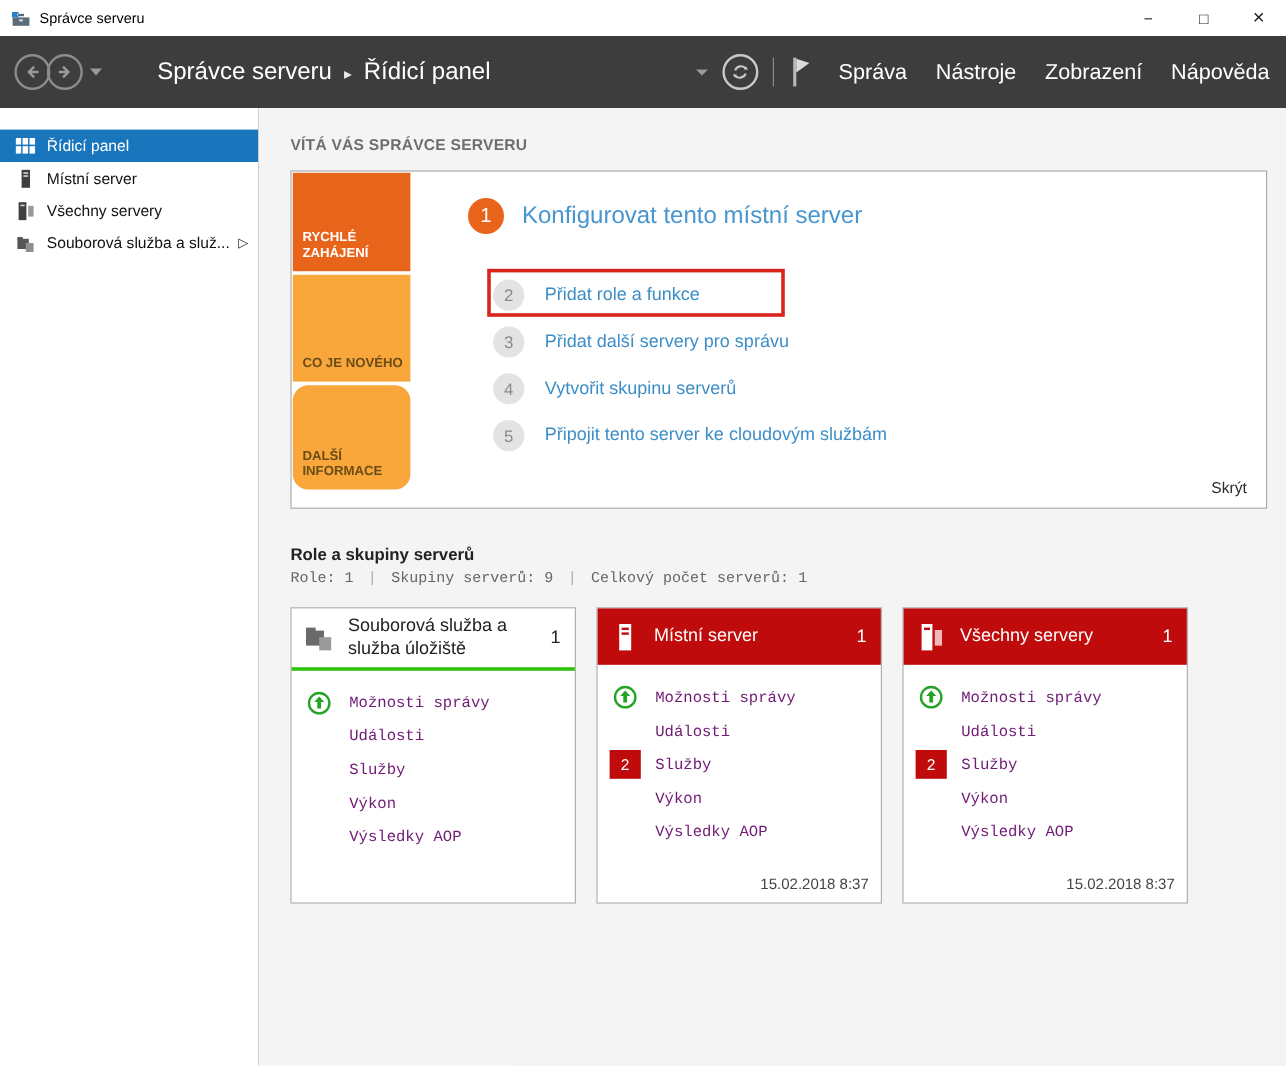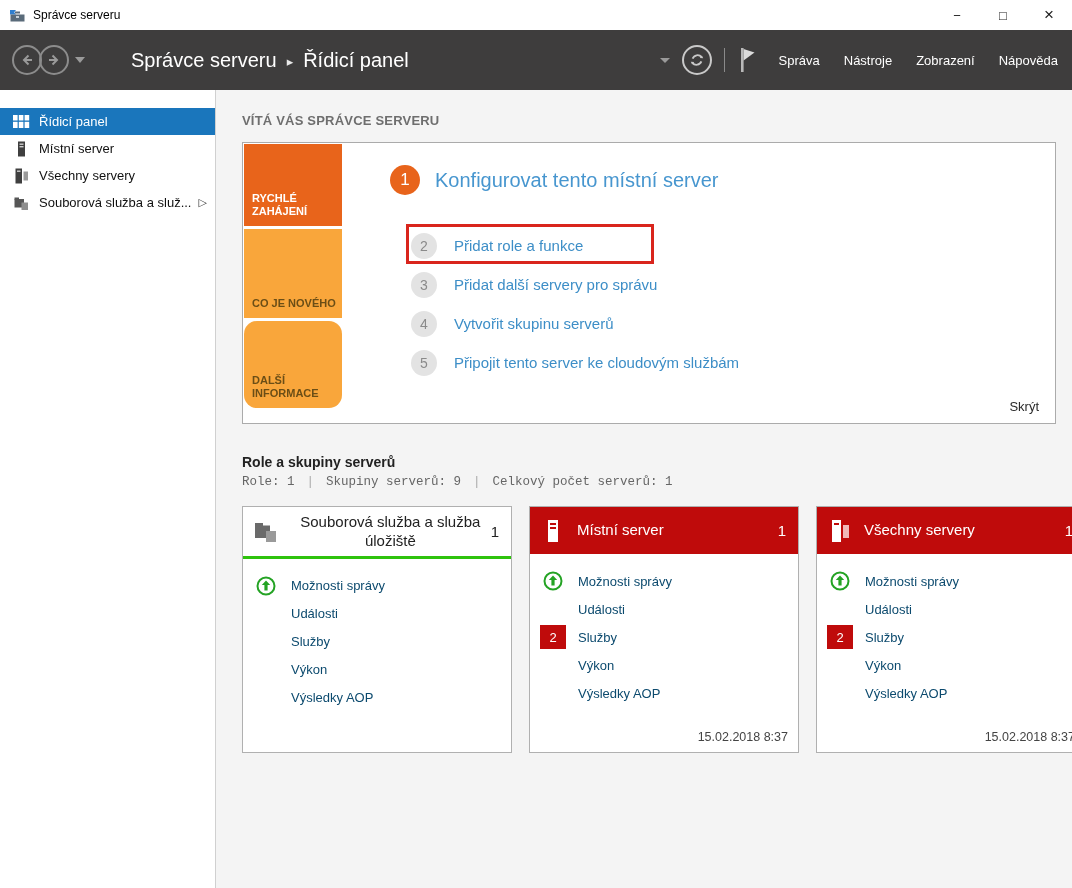--- a/index.html
+++ b/index.html
@@ -26,21 +26,21 @@
                border-top:6px solid #9a9a9a; margin-left:6px; }
   .breadcrumb { margin-left:46px; font-size:20px; font-weight:300; color:#fff;
                 display:flex; align-items:center; gap:10px; }
   .breadcrumb .sep { font-size:13px; color:#e8e8e8; padding-top:2px; }
   .nav-spacer { flex:1; }
   .iconcluster { display:flex; align-items:center; gap:12px; margin-right:22px; }
   .refresh-circle { width:30px; height:30px; border-radius:50%; border:2px solid #c9c9c9;
                     display:flex; align-items:center; justify-content:center; }
   .vdivider { width:1px; height:24px; background:#8a8a8a; }
   .menu { display:flex; align-items:center; gap:24px; margin-right:14px; }
-  .menu-item { font-size:13px; color:#fff; cursor:default; }
+  .menu-item { font-size:18px; color:#fff; cursor:default; }
 
   
   .content { flex:1; display:flex; min-height:0; }
   .sidebar { width:216px; background:#fff; border-right:1px solid #d0d0d0; padding-top:18px; flex:0 0 216px; }
   .side-item { height:27px; display:flex; align-items:center; font-size:13px; color:#111; padding:0 8px 0 13px; }
   .side-item .sicon { width:17px; height:16px; margin-right:9px; flex:0 0 17px; }
   .side-item.selected { background:#1a76bc; color:#fff; }
   .side-item .expand { margin-left:auto; font-size:11px; color:#333; }
 
   .main { flex:1; background:#f4f4f4; padding:23px 0 0 26px; position:relative; }
@@ -68,37 +68,37 @@
   .annotation-box { position:absolute; left:63px; top:81px; width:248px; height:40px;
                     border:3px solid #d9251d; pointer-events:none; }
   .hide-link { position:absolute; right:16px; bottom:9px; font-size:13px; color:#2b2b2b; cursor:pointer; }
 
   
   .roles-title { margin-top:30px; font-size:14px; font-weight:bold; color:#222; }
   .counters { margin-top:5px; font-size:12.5px; color:#666; display:flex; gap:12px; align-items:center;font-family:Liberation Mono, monospace; }
   .counters .pipe { color:#aaa; }
 
   .tilesrow { margin-top:17px; display:flex; gap:17px; }
-  .gtile { width:270px; height:247px; background:#fff; border:1px solid #b0b0b0; position:relative;text-align:center; }
+  .gtile { width:238px; height:247px; background:#fff; border:1px solid #b0b0b0; position:relative; }
   .gtile-header { display:flex; align-items:center; padding:0 12px 0 10px; cursor:pointer; }
   .gtile.green .gtile-header { min-height:48px; border-bottom:3px solid #2fc30d; padding-top:6px; padding-bottom:5px; }
   .gtile.red .gtile-header { height:47px; background:#bf0b0b; }
   .gtile-header .hicon { width:26px; height:24px; margin-right:11px; flex:0 0 26px; }
   .gtile-header .htitle { font-size:15px; line-height:1.25; }
   .gtile.green .htitle { color:#222; }
   .gtile.red .htitle { color:#fff; }
   .gtile-header .hcount { margin-left:auto; font-size:15px; }
   .gtile.green .hcount { color:#222; }
   .gtile.red .hcount { color:#fff; }
 
   .gtile-rows { padding-top:13px; }
   .grow { height:28px; display:flex; align-items:center; cursor:pointer; }
   .grow .cell { width:26px; height:24px; margin-left:10px; display:flex; align-items:center;
                 justify-content:center; flex:0 0 26px; }
-  .grow .rlabel { margin-left:12px; font-size:13px; color:#0c4a6e; }
+  .grow .rlabel { margin-left:12px; font-size:13px; color:#701a75;font-family:Liberation Mono, monospace; }
   .badge { width:26px; height:24px; background:#bf0b0b; color:#fff; font-size:13px;
            display:flex; align-items:center; justify-content:center; }
   .timestamp { position:absolute; right:10px; bottom:8px; font-size:12.5px; color:#444; }
 </style>
 </head>
 <body>
 
 <div id="app">
 
   <div class="titlebar">

